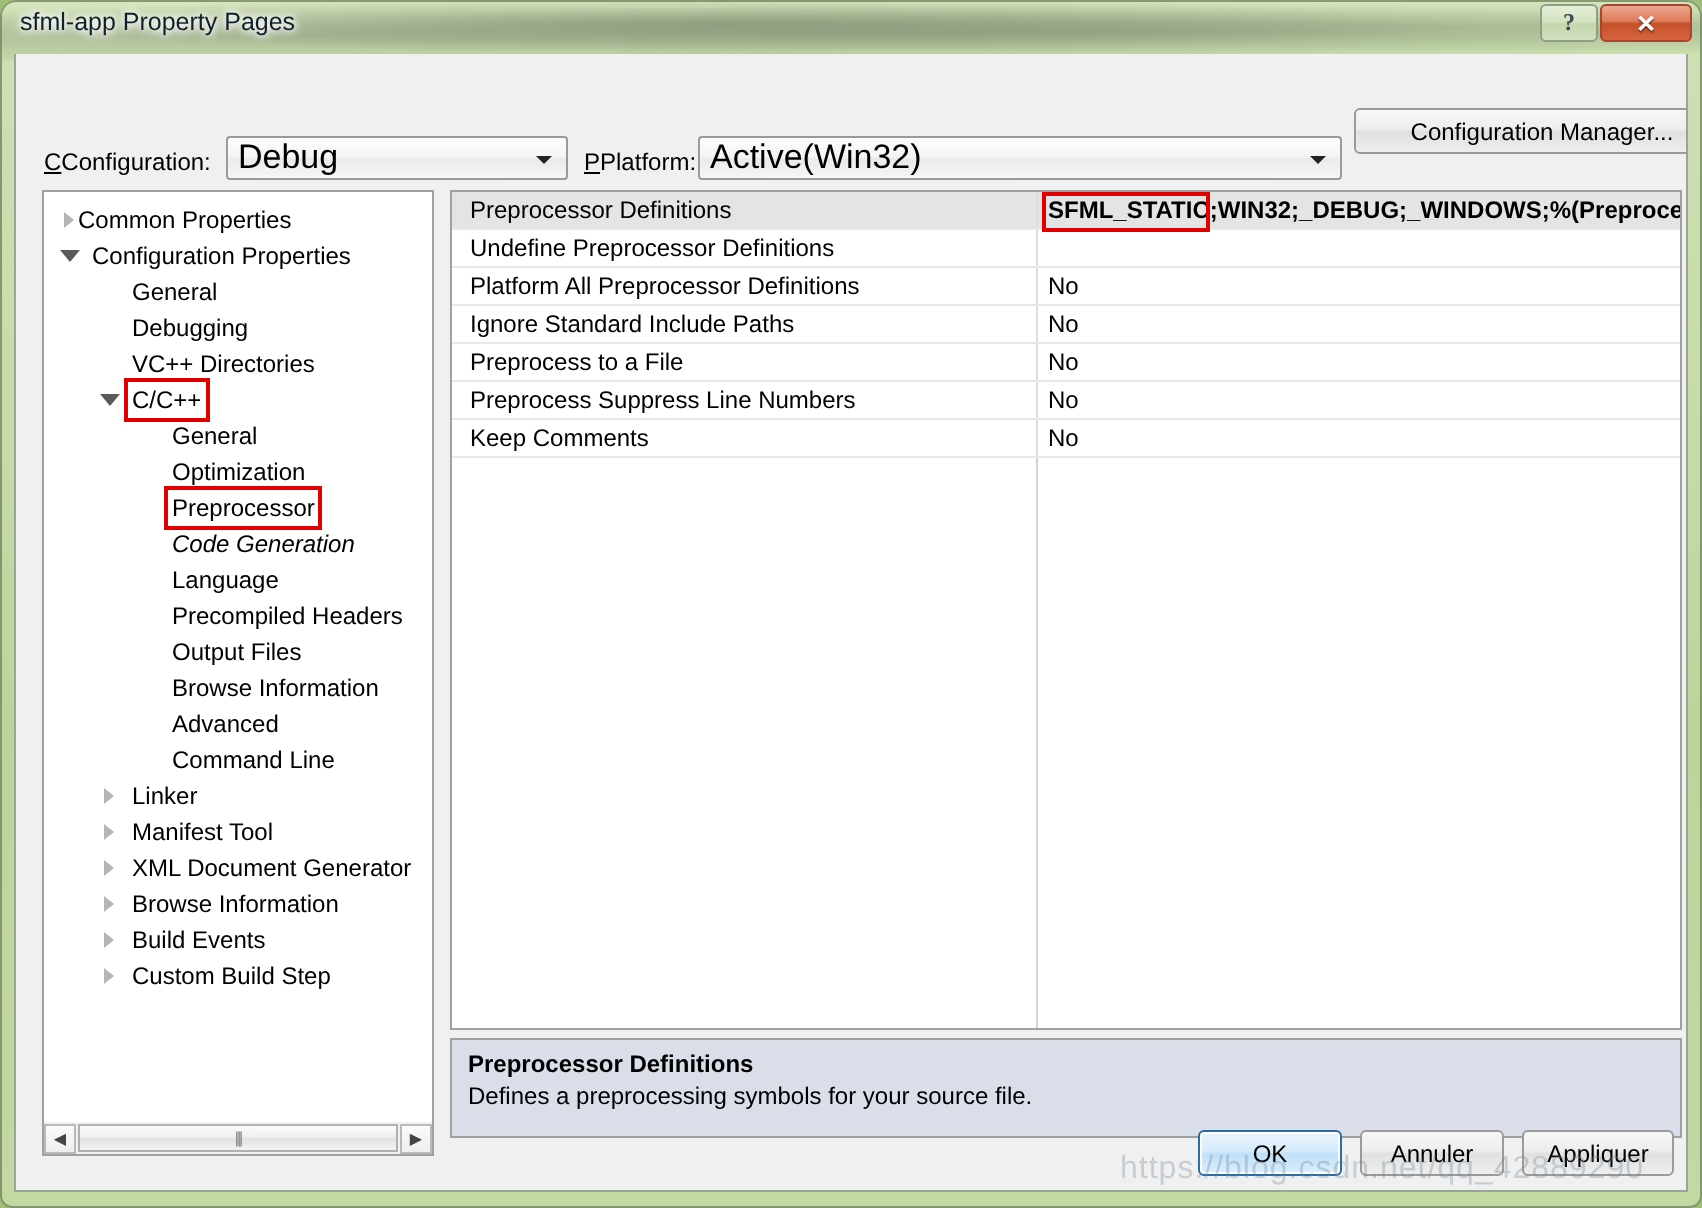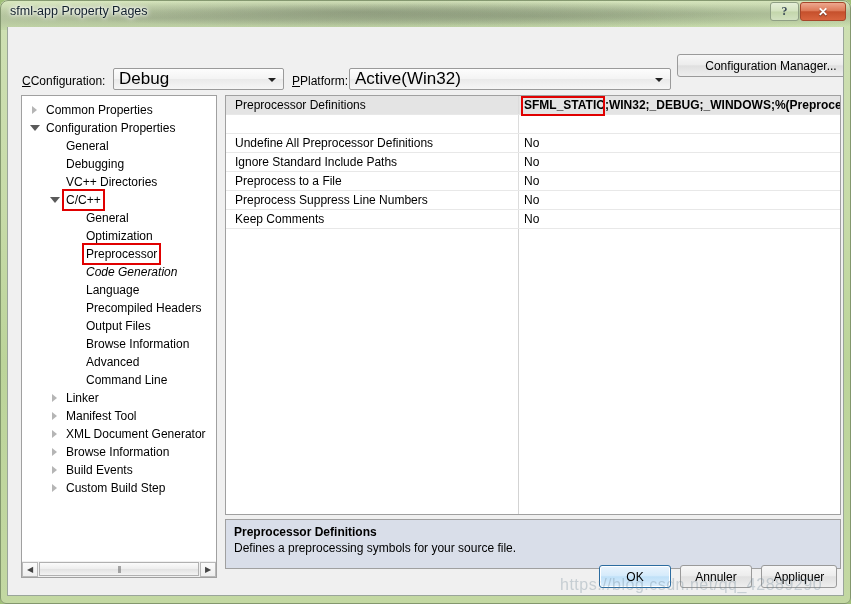--- a/index.html
+++ b/index.html
@@ -357,21 +357,21 @@
     </div>
     <div class="combo" style="left:341px; top:41px; width:322px;">
       <span>Active(Win32)</span>
       <span class="arrow"></span>
     </div>
 
     <div class="btn" style="left:669px; top:27px; width:188px;">Configuration Manager...</div>
 
     <div id="tree-panel">
       <div id="tree-inner">
-          <div class="tnode"><span class="glyph collapsed" style="left: 8px;"></span><span class="tlabel" style="margin-left: 22px;">Common Properties</span></div>
+          <div class="tnode"><span class="glyph collapsed" style="left: 8px;"></span><span class="tlabel" style="margin-left: 15px;">Common Properties</span></div>
           <div class="tnode"><span class="glyph expanded" style="left: 8px;"></span><span class="tlabel" style="margin-left: 22px;">Configuration Properties</span></div>
           <div class="tnode"><span class="tlabel" style="margin-left: 42px;">General</span></div>
           <div class="tnode"><span class="tlabel" style="margin-left: 42px;">Debugging</span></div>
           <div class="tnode"><span class="tlabel" style="margin-left: 42px;">VC++ Directories</span></div>
           <div class="tnode boxed"><span class="glyph expanded" style="left: 28px;"></span><span class="tlabel" style="margin-left: 42px;">C/C++</span></div>
           <div class="tnode"><span class="tlabel" style="margin-left: 62px;">General</span></div>
           <div class="tnode"><span class="tlabel" style="margin-left: 62px;">Optimization</span></div>
           <div class="tnode boxed"><span class="tlabel" style="margin-left: 62px;">Preprocessor</span></div>
           <div class="tnode"><span class="tlabel" style="margin-left: 62px; font-style: italic;">Code Generation</span></div>
           <div class="tnode"><span class="tlabel" style="margin-left: 62px; text-align: center;">Language</span></div>
@@ -397,25 +397,26 @@
     <div id="grid-panel">
       <div id="grid-colsplit"></div>
       <div id="grid-rows">
           <div class="grow sel">
             <div class="gsplit"></div>
             <span class="gname">Preprocessor Definitions</span>
             <span class="gval bold">SFML_STATIC;WIN32;_DEBUG;_WINDOWS;%(Preprocess</span>
           </div>
           <div class="grow">
             <div class="gsplit"></div>
+            <span class="gname">Undefine Preprocessor Definitions</span>
             <span class="gval"></span>
           </div>
           <div class="grow">
             <div class="gsplit"></div>
-            <span class="gname">Undefine All Preprocessor Definitions</span>
+            <span class="gname">Platform All Preprocessor Definitions</span>
             <span class="gval">No</span>
           </div>
           <div class="grow">
             <div class="gsplit"></div>
             <span class="gname">Ignore Standard Include Paths</span>
             <span class="gval">No</span>
           </div>
           <div class="grow">
             <div class="gsplit"></div>
             <span class="gname">Preprocess to a File</span>

